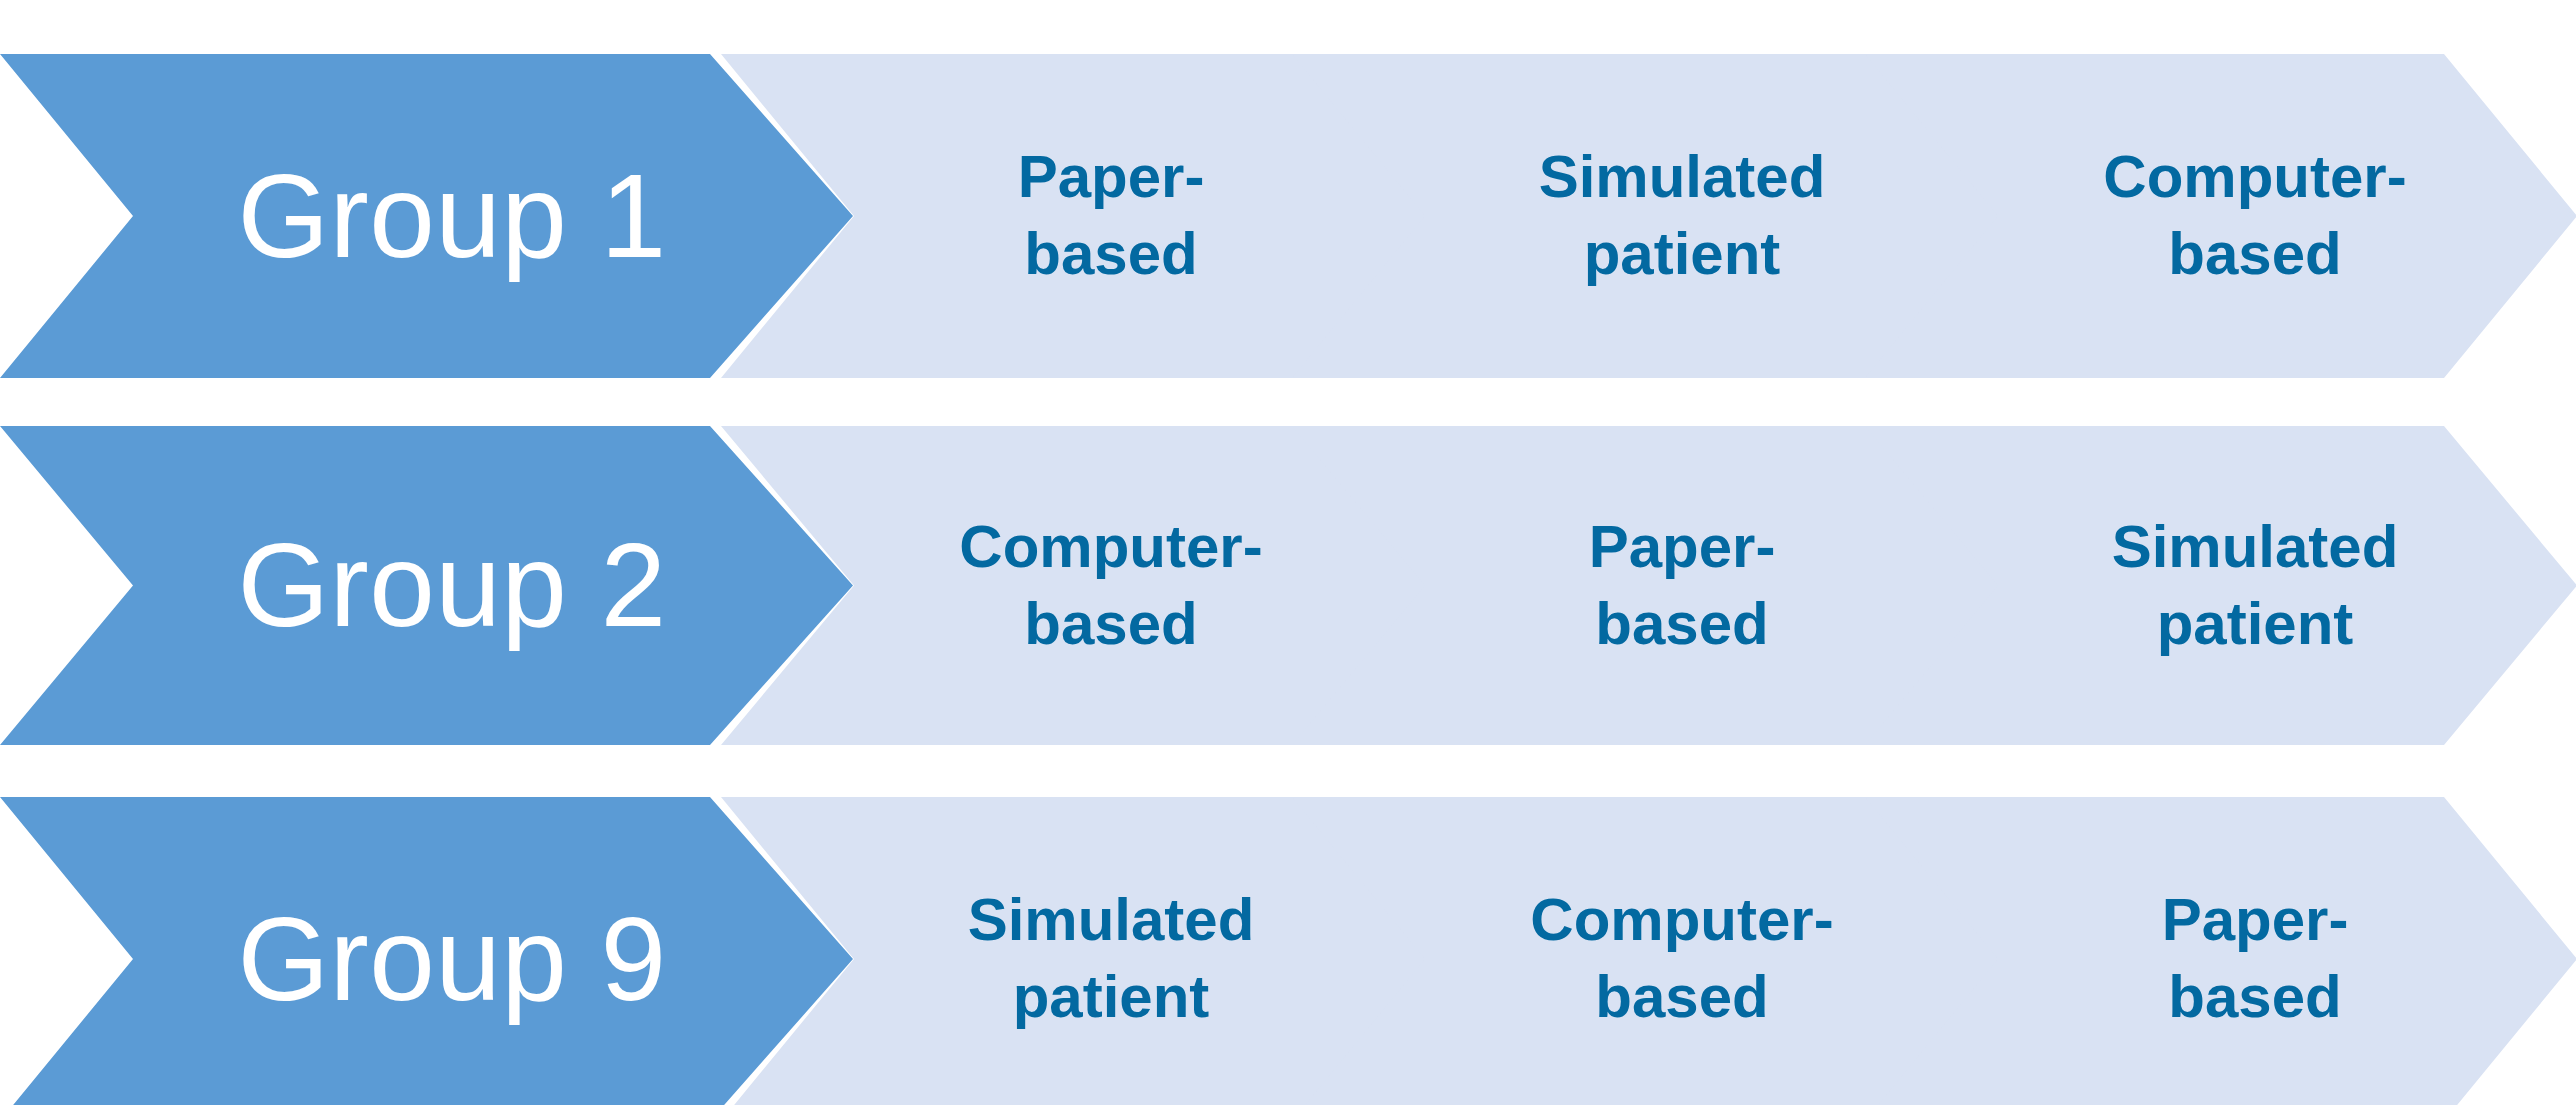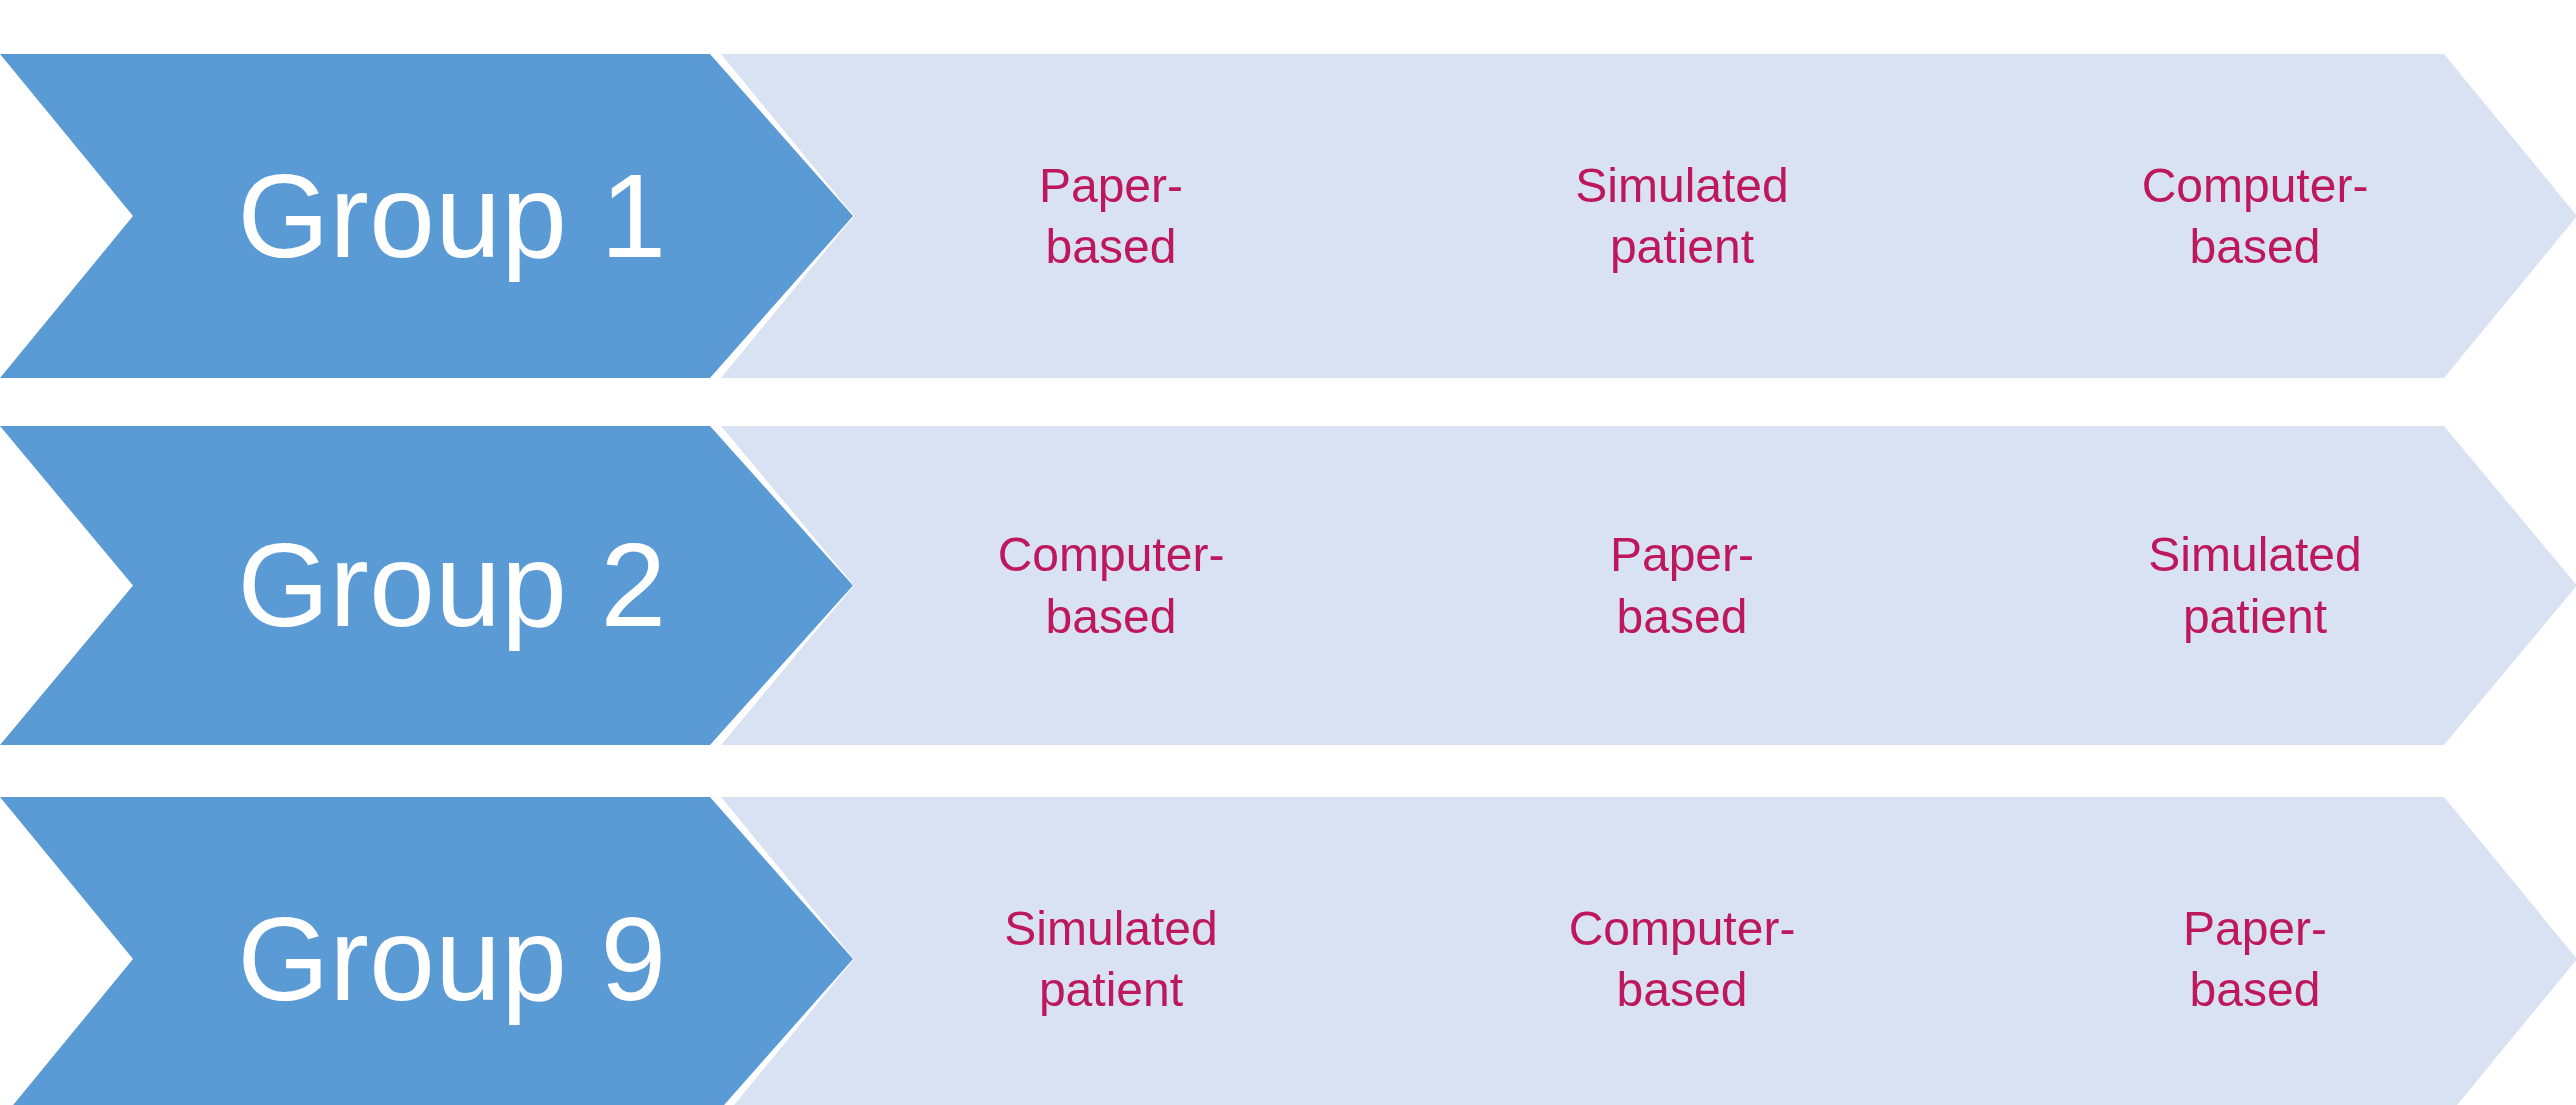--- a/index.html
+++ b/index.html
@@ -59,24 +59,24 @@
   .chev-step {
     background: #D9E2F3;
     -webkit-clip-path: polygon(0 0, calc(100% - 133px) 0, 100% 50%, calc(100% - 133px) 100%, 0 100%, 133px 50%);
     clip-path: polygon(0 0, calc(100% - 133px) 0, 100% 50%, calc(100% - 133px) 100%, 0 100%, 133px 50%);
   }
   .chev-step-1 { left: 721px;  width: 712px; }
   .chev-step-2 { left: 1292px; width: 712px; }
   .chev-step-3 { left: 1865px; width: 712px; }
 
   .chev-step .chev-label {
-    color: #be185d;
-    font-size: 48px;
+    color: #0369a1;
+    font-size: 60px;
     line-height: 1.28;
-    font-weight: 400;
+    font-weight: 700;
     text-align: center;
     padding-left: 93px;
     padding-right: 25px;
     white-space: pre-line;
   }
 </style>
 </head>
 <body>
 
 <div id="stage">

